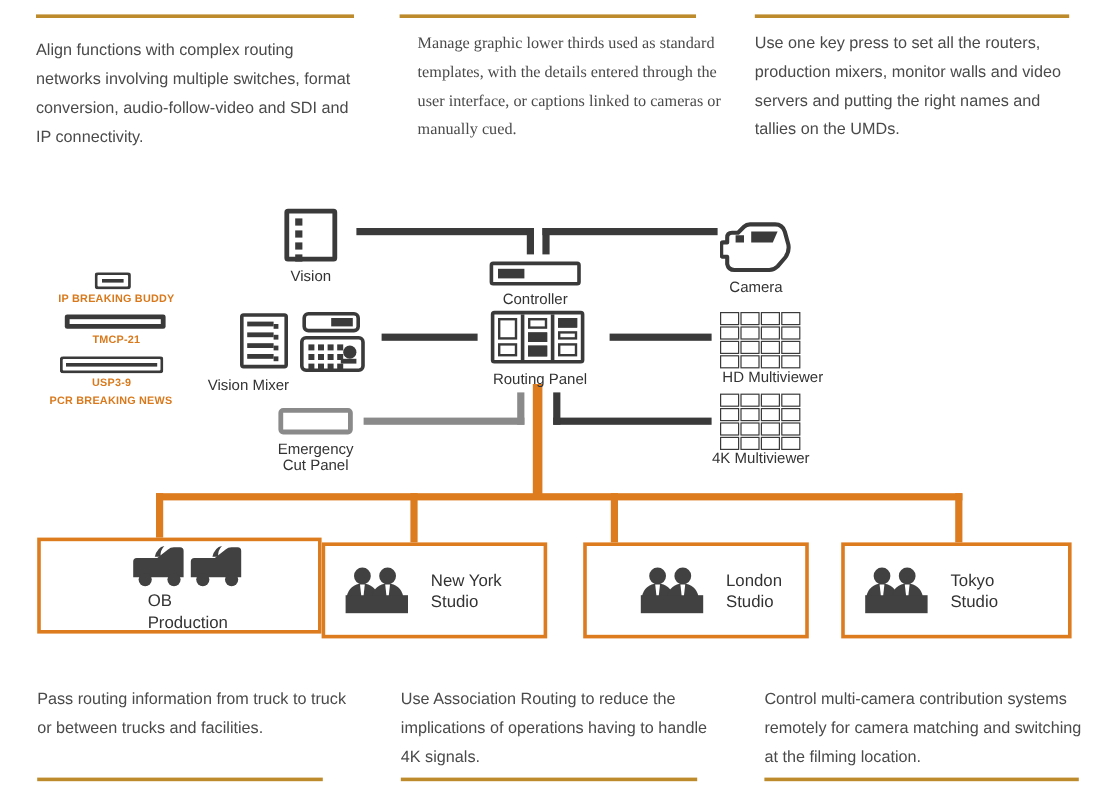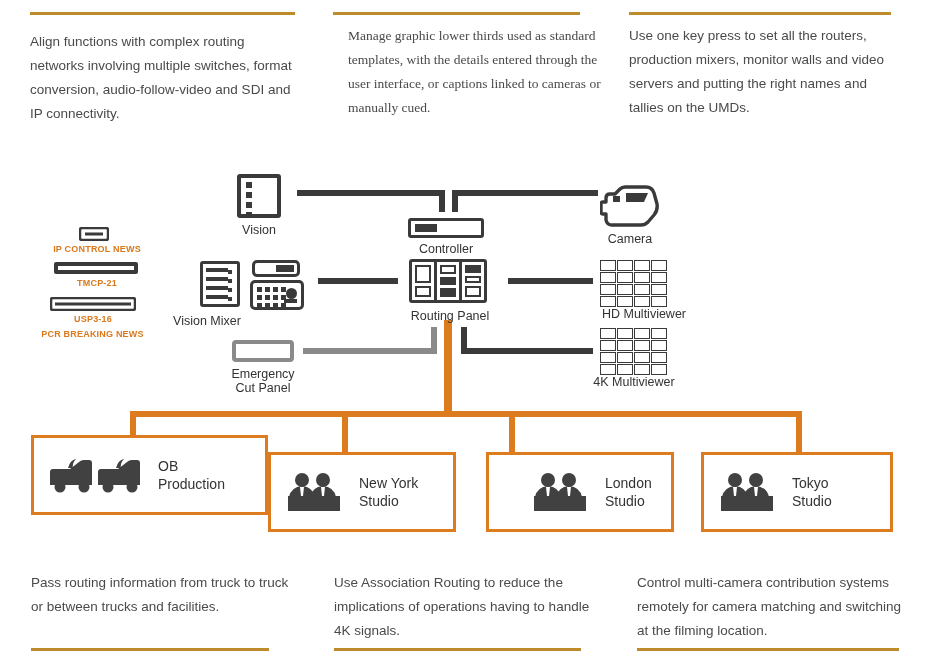--- a/index.html
+++ b/index.html
@@ -245,37 +245,37 @@
 
 <div class="note-rule" style="left:629px; top:12px; width:262px;"></div>
 <div class="note" style="left:629px; top:24px; width:275px;">Use one key press to set all the routers, production mixers, monitor walls and video servers and putting the right names and tallies on the UMDs.</div>
 
 <div class="dev" style="left:79px; top:227px;">
   <svg width="30" height="14" viewBox="0 0 30 14" aria-hidden="true">
     <rect x="1" y="1" width="28" height="12" rx="2" fill="none" stroke="#3a3a3a" stroke-width="2.5"></rect>
     <rect x="6" y="5.5" width="18" height="3" fill="#3a3a3a"></rect>
   </svg>
 </div>
-<div class="lbl-orange" style="left:37px; top:243px; width:120px;">IP CONTROL NEWS</div>
+<div class="lbl-orange" style="left:37px; top:243px; width:120px;">IP BREAKING BUDDY</div>
 
 <div class="dev" style="left:53px; top:261px;">
   <svg width="86" height="14" viewBox="0 0 86 14" aria-hidden="true">
     <rect x="1" y="1" width="84" height="12" rx="2" fill="#3a3a3a"></rect>
     <rect x="5" y="5" width="76" height="4" fill="#ffffff"></rect>
   </svg>
 </div>
 <div class="lbl-orange" style="left:37px; top:277px; width:120px;">TMCP-21</div>
 
 <div class="dev" style="left:50px; top:297px;">
   <svg width="86" height="14" viewBox="0 0 86 14" aria-hidden="true">
     <rect x="1" y="1" width="84" height="12" rx="2" fill="none" stroke="#3a3a3a" stroke-width="2.5"></rect>
     <rect x="5" y="5.5" width="76" height="3" fill="#3a3a3a"></rect>
   </svg>
 </div>
-<div class="lbl-orange" style="left:33px; top:313px; width:120px;">USP3-16</div>
+<div class="lbl-orange" style="left:33px; top:313px; width:120px;">USP3-9</div>
 <div class="lbl-orange" style="left:30px; top:328px; width:125px;">PCR BREAKING NEWS</div>
 
 <div class="line" style="left:297px; top:190px; width:148px; height:6px;"></div>
 <div class="line" style="left:439px; top:190px; width:6px; height:22px;"></div>
 
 <div class="line" style="left:452px; top:190px; width:6px; height:22px;"></div>
 <div class="line" style="left:452px; top:190px; width:146px; height:6px;"></div>
 
 <div class="line" style="left:318px; top:278px; width:80px; height:6px;"></div>
 
@@ -415,21 +415,21 @@
     <b></b>
     <b></b>
     <b></b>
     <b></b>
     <b></b>
     <b></b>
     <b></b>
 </div>
 <div class="lbl" style="left:586px; top:375px; width:96px;">4K Multiviewer</div>
 
-<div class="site-box" style="left:31px; top:435px; width:237px; height:80px;">
+<div class="site-box" style="left:31px; top:448px; width:237px; height:80px;flex-direction:column;">
   <span class="site-icon">
     <svg width="96" height="40" viewBox="0 0 96 40" aria-hidden="true">
       <g fill="#414141">
         <path d="M2 30 L2 17 Q2 14 5 14 L22 14 L31 7 Q33 5 36 5 L41 5 Q44 5 44 8 L44 30 Z"></path>
         <path d="M20 13 Q22 5 28 4 Q24 8 25 13 Z"></path>
         <circle cx="12" cy="32" r="5.5"></circle>
         <circle cx="36" cy="32" r="5.5"></circle>
       </g>
       <g fill="#414141" transform="translate(48,0)">
         <path d="M2 30 L2 17 Q2 14 5 14 L22 14 L31 7 Q33 5 36 5 L41 5 Q44 5 44 8 L44 30 Z"></path>

